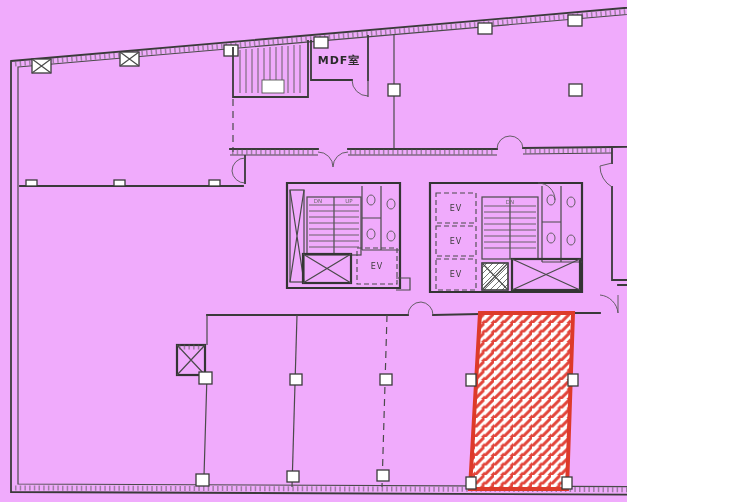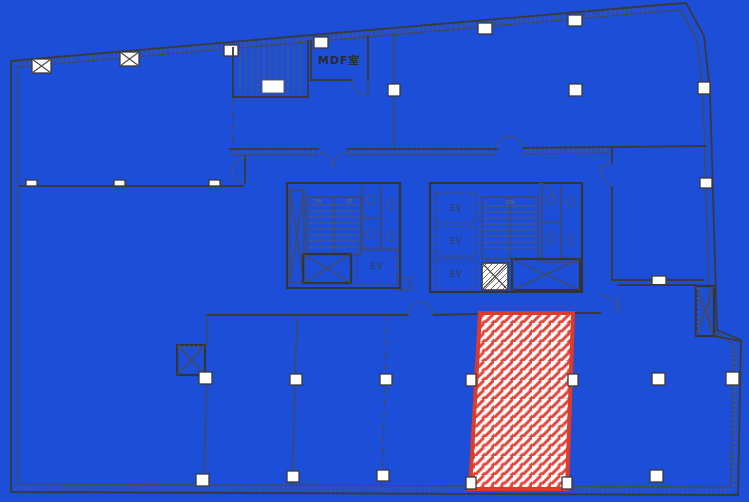--- a/index.html
+++ b/index.html
@@ -1,16 +1,16 @@
 <!DOCTYPE html>
 <html><head>
 <meta charset="utf-8">
 <style>
   html,body{margin:0;padding:0;background:#ffffff;}
-  .page{position:relative;width:749px;height:502px;background:#1d4ed8;overflow:hidden;}
+  .page{position:relative;width:627px;height:502px;background:#f0abfc;overflow:hidden;}
   svg{display:block;}
   .wall{stroke:#3a3a3a;stroke-width:1.8;fill:none;stroke-linecap:square;}
   .wall-thick{stroke:#343434;stroke-width:2.2;fill:none;}
   .wall-light{stroke:#4a4a4a;stroke-width:1.2;fill:none;}
   .tread{stroke:#5a5a5a;stroke-width:0.9;fill:none;}
   .dashedw{stroke:#4a4a4a;stroke-width:1.2;fill:none;stroke-dasharray:7 5;}
   .evbox{stroke:#4a4a4a;stroke-width:1.1;fill:none;stroke-dasharray:5 3;}
   .col{fill:#ffffff;stroke:#3a3a3a;stroke-width:1.3;}
   .hatchtick{stroke:#5b5b5b;stroke-width:5;stroke-dasharray:1.5 3.2;opacity:.55;fill:none;}
   .fixture{fill:none;stroke:#555;stroke-width:0.9;}

